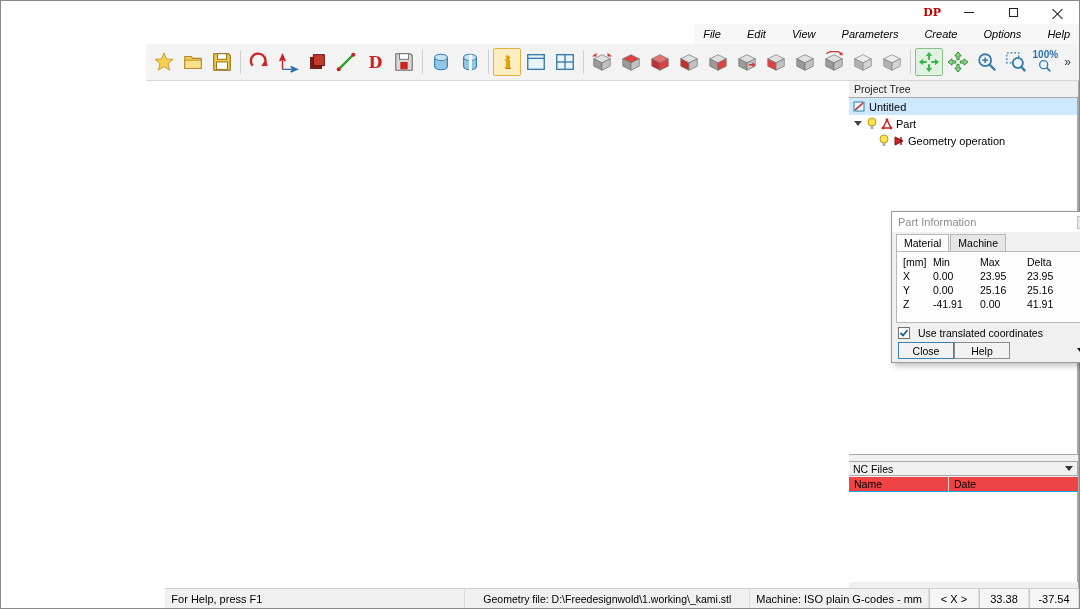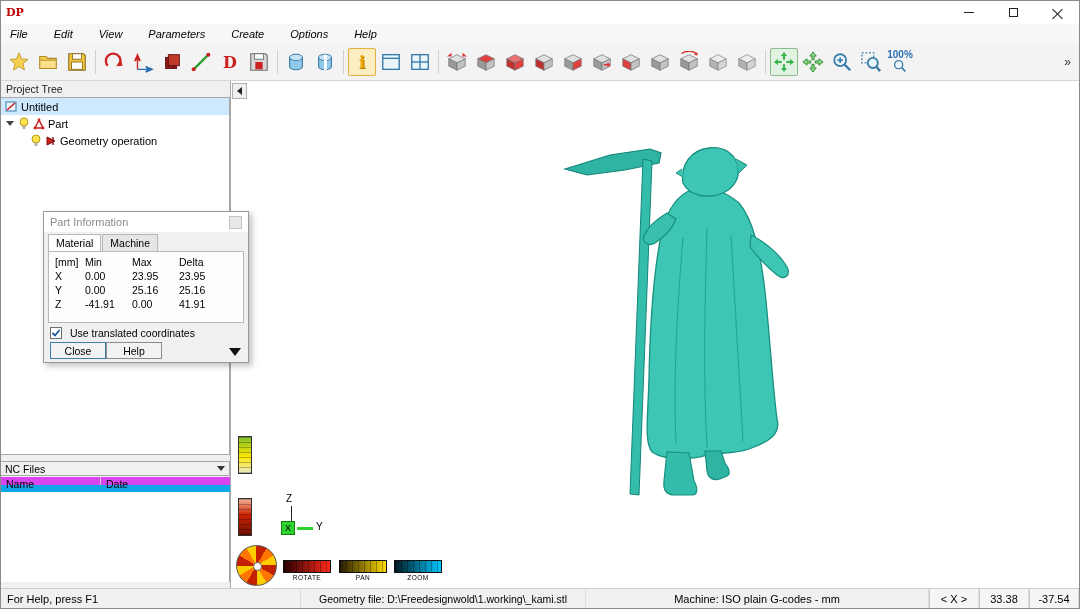--- a/index.html
+++ b/index.html
@@ -1,18 +1,18 @@
 <!DOCTYPE html>
 <html><head>
 <meta charset="utf-8">
 <style>
   * { margin:0; padding:0; box-sizing:border-box; }
   html,body { width:1080px; height:609px; }
   body { font-family:"Liberation Sans", sans-serif; font-size:11px; color:#000; background:#fff; overflow:hidden; }
-  .app { width:1080px; height:609px; display:flex; flex-direction:column; border:1px solid #8a8a8a; background:#fff; }
+  .app { width:1080px; height:609px; display:flex; flex-direction:column; border:1px solid #8a8a8a; background:#fff;align-items:flex-end; }
 
   
   .titlebar { height:23px; background:#ffffff; display:flex; align-items:center; padding-left:5px; flex:0 0 auto; }
   .logo { color:#c00000; font-weight:bold; font-size:11px; font-family:"DejaVu Serif", serif; margin-right:6px; }
   .title-text { font-size:12px; }
   .win-controls { margin-left:auto; display:flex; height:100%; }
   .win-btn { width:44px; height:100%; display:flex; align-items:center; justify-content:center; }
   .glyph-min { width:10px; height:1px; background:#222; }
   .glyph-max { width:9px; height:9px; border:1px solid #222; }
   .glyph-close { position:relative; width:11px; height:11px; }
@@ -40,21 +40,21 @@
   
   .left-panel { width:230px; flex:0 0 auto; background:#f0f0f0; border-right:1px solid #a8a8a8; position:relative; }
   .panel-title { height:16px; font-size:10.5px; padding:2px 5px; color:#222; }
   .tree-box { position:absolute; left:0; top:16px; width:229px; height:358px; background:#fff; border:1px solid #a8a8a8; border-left:none; overflow:hidden; }
   .tree-row { height:17px; display:flex; align-items:center; gap:3px; font-size:11px; padding-left:4px; }
   .tree-row.selected { background:#cde8ff; }
   .tree-indent { width:22px; flex:0 0 auto; }
   .chev { width:0; height:0; border-left:4px solid transparent; border-right:4px solid transparent; border-top:5px solid #444; margin:0 1px; }
   .nc-header { position:absolute; left:0; top:380px; width:229px; height:15px; background:#f0f0f0; border:1px solid #a8a8a8; border-left:none; display:flex; align-items:center; padding:2px 4px; font-size:10.5px; }
   .nc-dd { margin-left:auto; width:0; height:0; border-left:4px solid transparent; border-right:4px solid transparent; border-top:5px solid #333; }
-  .nc-cols { position:absolute; left:0; top:396px; width:229px; height:15px; background:#d946ef; border-bottom:7px solid #0ea5e9; display:flex; font-size:10.5px; }
+  .nc-cols { position:absolute; left:0; top:396px; width:229px; height:15px; background:#ef4444; border-bottom:1px solid #0ea5e9; display:flex; font-size:10.5px; }
   .nc-col { padding:1px 5px; } .nc-col.c1 { width:100px; border-right:1px solid #cfcfcf; }
   .nc-list { position:absolute; left:0; top:411px; width:229px; bottom:6px; background:#fff; border-right:1px solid #a8a8a8; }
 
   
   .dialog { position:absolute; left:42px; top:130px; width:206px; height:152px; background:#f0f0f0; border:1px solid #9a9a9a; box-shadow:3px 3px 6px rgba(0,0,0,.25); z-index:5; }
   .dlg-titlebar { height:20px; background:#ffffff; display:flex; align-items:center; padding:0 6px; }
   .dlg-title { color:#8c8c8c; font-size:11px; }
   .dlg-close { margin-left:auto; width:13px; height:13px; background:#e8e8e8; border:1px solid #c2c2c2; }
   .dlg-tabs { display:flex; padding:2px 4px 0 4px; gap:1px; }
   .dlg-tab { font-size:10.5px; padding:2px 7px; border:1px solid #b8b8b8; border-bottom:none; background:#e6e6e6; }

